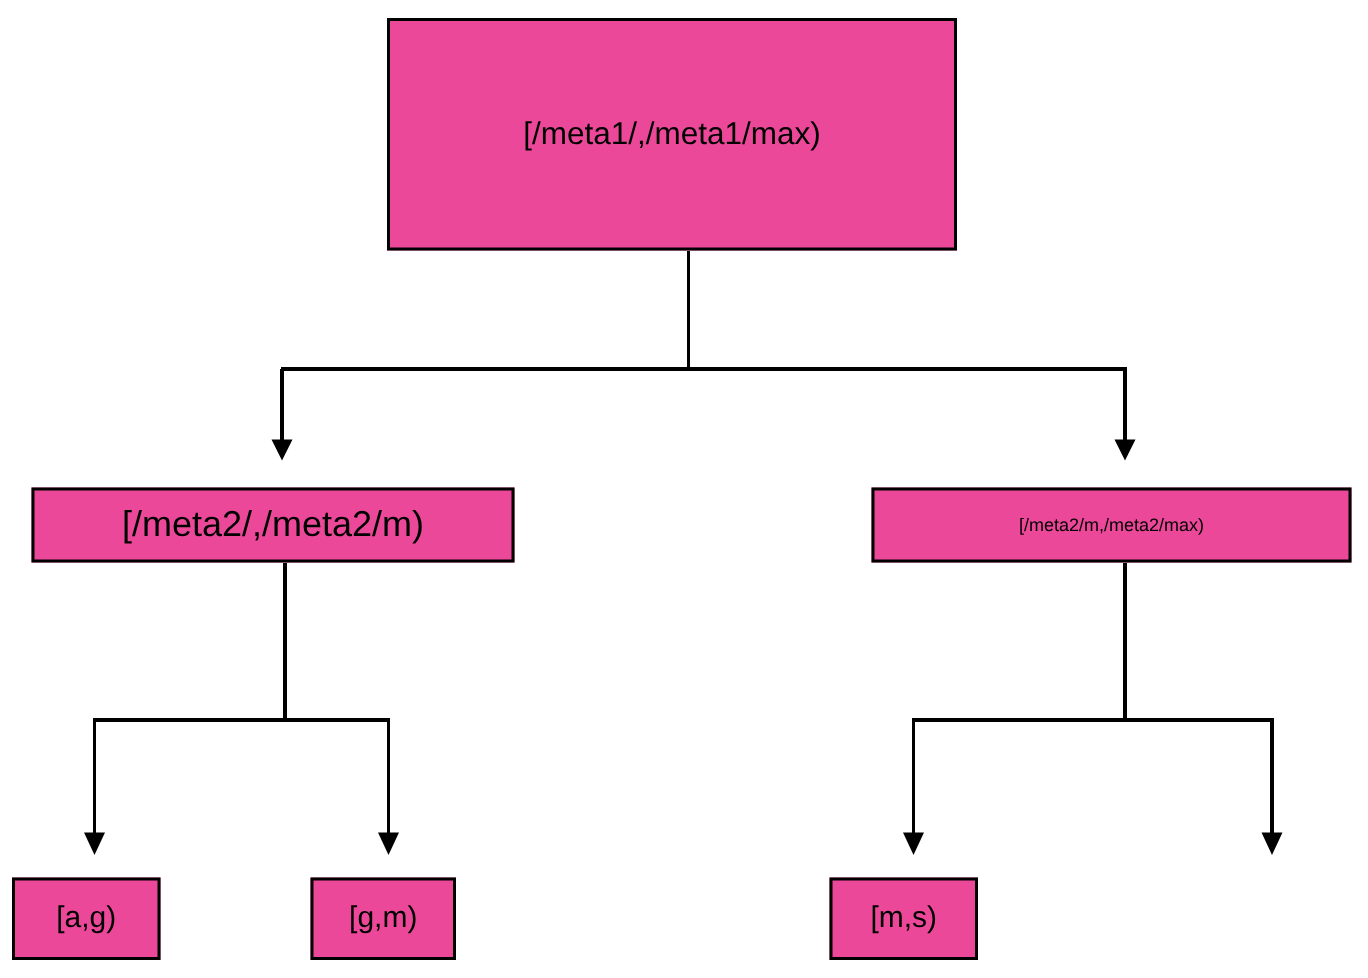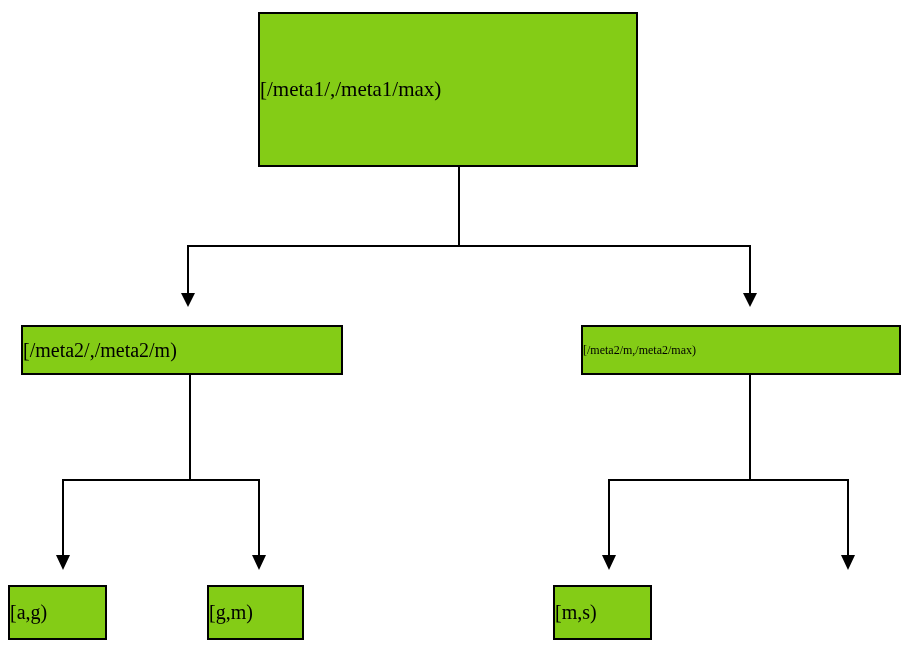--- a/index.html
+++ b/index.html
@@ -15,41 +15,42 @@
     position: relative;
     width: 912px;
     height: 652px;
     background: #ffffff;
     overflow: hidden;
   }
   .node-box {
     position: absolute;
     box-sizing: border-box;
     border: 2px solid #000000;
-    background: #84cc16;
+    background: #ec4899;
     display: flex;
     align-items: center;
+    justify-content: center;
     color: #000000;
-    font-family: Liberation Serif, serif;
+    font-family: Liberation Sans, sans-serif;
     white-space: pre;
     letter-spacing: 0px;
   }
   .node-root {
     left: 258px;
     top: 12px;
     width: 380px;
     height: 155px;
     font-size: 21px;
   }
   .node-mid-left {
     left: 21px;
     top: 325px;
     width: 322px;
     height: 50px;
-    font-size: 20px;
+    font-size: 24px;
   }
   .node-mid-right {
     left: 581px;
     top: 325px;
     width: 320px;
     height: 50px;
     font-size: 12px;
   }
   .node-leaf {
     top: 585px;

